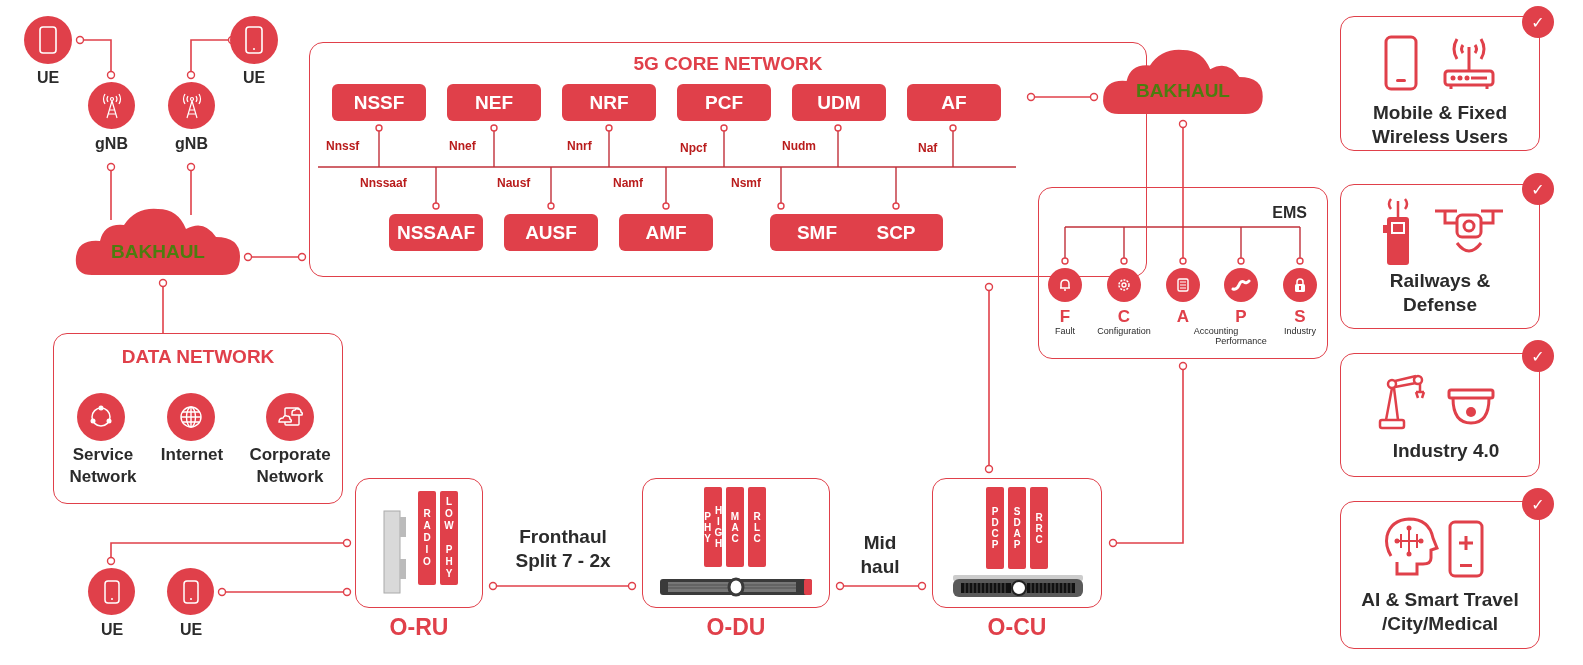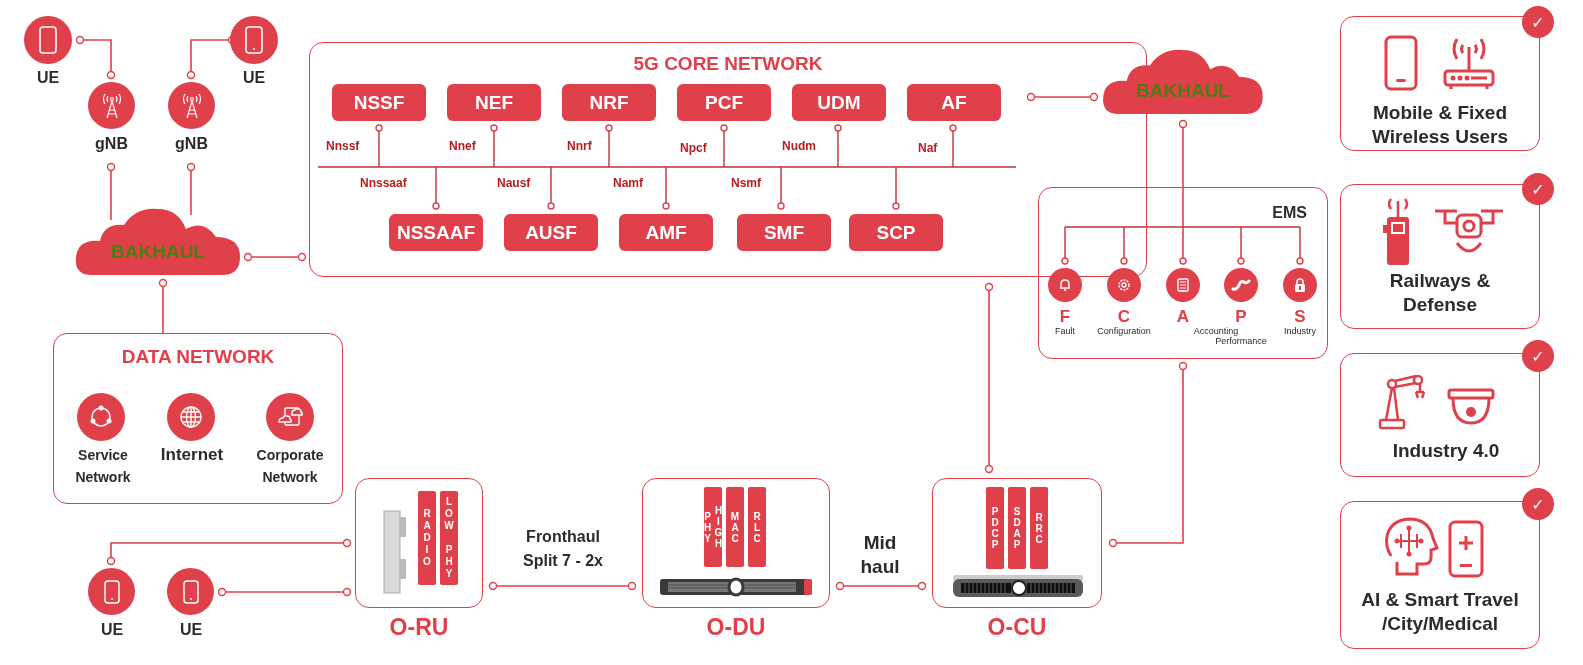--- a/index.html
+++ b/index.html
@@ -181,23 +181,23 @@
   </div>
   <div class="circ" style="left:212px;top:59px;width:48px;height:48px;">
     <svg width="28" height="26" viewBox="0 0 28 26">
         <g stroke="#fff" stroke-width="1.4" fill="none">
           <rect x="9" y="4" width="14" height="17" rx="1"></rect>
           <path d="M3 18 Q3 14 7 14 Q8 11 11 12 Q14 12 14 15 Q16 16 15 18 Z" fill="#e0404a"></path>
           <path d="M16 9 Q16 6 19 6 Q20 4 22 5 Q25 5 25 8 Q27 9 26 11 H16 Z" fill="#e0404a"></path>
         </g>
       </svg>
   </div>
-  <div class="lbl" style="left:2px;top:110px;width:94px;font-size:14px;line-height:22px;"><span>Service</span><br><span>Network</span></div>
+  <div class="lbl" style="left:2px;top:110px;width:94px;font-size:17px;line-height:22px;"><span>Service</span><br><span>Network</span></div>
   <div class="lbl" style="left:92px;top:110px;width:92px;font-size:17px;line-height:22px;"><span>Internet</span></div>
-  <div class="lbl" style="left:186px;top:110px;width:100px;font-size:14px;line-height:22px;"><span>Corporate</span><br><span>Network</span></div>
+  <div class="lbl" style="left:186px;top:110px;width:100px;font-size:17px;line-height:22px;"><span>Corporate</span><br><span>Network</span></div>
 </div>
 
 <div class="box" style="left:309px;top:42px;width:838px;height:235px;background:transparent;">
   <div class="title-red" style="left:0;right:0;top:10px;font-size:19px;">5G CORE NETWORK</div>
 </div>
 <div class="nf" style="left:332px;top:84px;">NSSF</div>
 <div class="nf" style="left:447px;top:84px;">NEF</div>
 <div class="nf" style="left:562px;top:84px;">NRF</div>
 <div class="nf" style="left:677px;top:84px;">PCF</div>
 <div class="nf" style="left:792px;top:84px;">UDM</div>
@@ -211,21 +211,21 @@
 <div class="iflbl" style="left:918px;top:141px;">Naf</div>
 
 <div class="iflbl" style="left:360px;top:176px;">Nnssaaf</div>
 <div class="iflbl" style="left:497px;top:176px;">Nausf</div>
 <div class="iflbl" style="left:613px;top:176px;">Namf</div>
 <div class="iflbl" style="left:731px;top:176px;">Nsmf</div>
 
 <div class="nf" style="left:389px;top:214px;">NSSAAF</div>
 <div class="nf" style="left:504px;top:214px;">AUSF</div>
 <div class="nf" style="left:619px;top:214px;">AMF</div>
-<div class="nf" style="left:737px;top:214px;">SMF</div>
+<div class="nf" style="left:770px;top:214px;">SMF</div>
 <div class="nf" style="left:849px;top:214px;">SCP</div>
 
 <div class="cloud" style="left:1100px;top:46px;width:166px;height:70px;">
   <svg width="166" height="70" viewBox="0 0 168 72">
       <path d="M18 70 Q0 70 2 52 Q4 34 26 36 Q30 18 50 20 Q62 2 84 4 Q104 4 112 24 Q130 14 142 32 Q166 32 166 52 Q166 70 148 70 Z" fill="#e0404a"></path>
     </svg>
   <div class="ctext" style="top:34px;">BAKHAUL</div>
 </div>
 
 <div class="box" style="left:1038px;top:187px;width:290px;height:172px;background:transparent;">
@@ -294,21 +294,21 @@
     </svg>
   <div class="stack" style="left:62px;top:12px;width:18px;height:94px;">
       <span style="writing-mode:vertical-rl;text-orientation:upright;letter-spacing:1px;">RADIO</span>
     </div>
   <div class="stack" style="left:84px;top:12px;width:18px;height:94px;">
       <span style="writing-mode:vertical-rl;text-orientation:upright;letter-spacing:1px;">LOW PHY</span>
     </div>
 </div>
 <div class="title-red" style="left:355px;top:614px;width:128px;font-size:23px;">O-RU</div>
 
-<div class="lbl" style="left:498px;top:525px;width:130px;font-size:16px;line-height:24px;"><span>Fronthaul</span><br><span>Split 7 - 2x</span></div>
+<div class="lbl" style="left:498px;top:525px;width:130px;font-size:19px;line-height:24px;"><span>Fronthaul</span><br><span>Split 7 - 2x</span></div>
 
 <div class="box" style="left:642px;top:478px;width:188px;height:130px;">
   <div class="stack" style="left:61px;top:8px;width:18px;height:80px;">
       <span style="writing-mode:vertical-rl;text-orientation:upright;letter-spacing:0px;">HIGH PHY</span>
     </div>
   <div class="stack" style="left:83px;top:8px;width:18px;height:80px;">
       <span style="writing-mode:vertical-rl;text-orientation:upright;">MAC</span>
     </div>
   <div class="stack" style="left:105px;top:8px;width:18px;height:80px;">
       <span style="writing-mode:vertical-rl;text-orientation:upright;">RLC</span>

